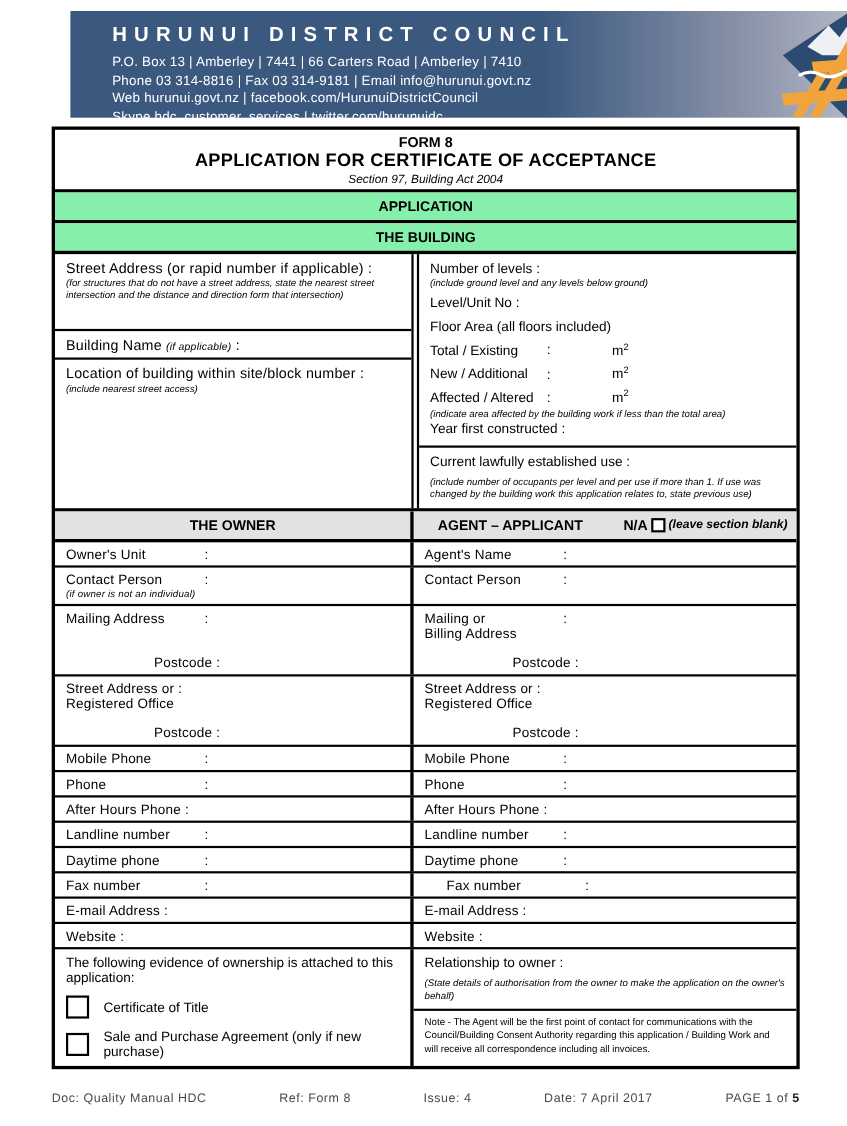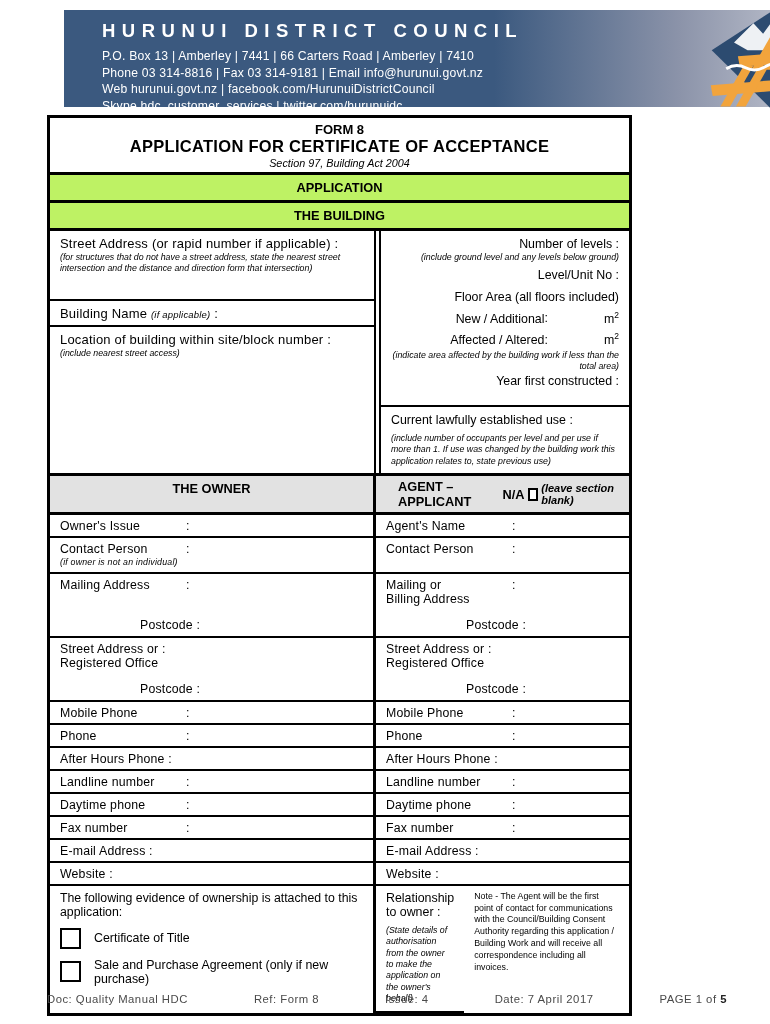--- a/index.html
+++ b/index.html
@@ -17,40 +17,40 @@
     position: absolute; left: 64px; top: 10px; width: 768px; height: 97px;
     background: linear-gradient(90deg, #3b597f 0%, #3b597f 56%, #8b93a9 80%, #c9ccd6 100%);
   }
   .band-text { padding: 10px 0 0 38px; color: #fff; }
   .band-title { font-size: 18.5px; font-weight: 700; letter-spacing: 6.5px; margin-bottom: 6px; white-space: nowrap; }
   .band-line { font-size: 12.2px; font-weight: 400; line-height: 16.6px; letter-spacing: .2px; white-space: nowrap; }
   .logo { position: absolute; right: 2px; top: -1px; }
 
   
   .formbox {
-    position: absolute; left: 47px; top: 115px; width: 585px;
+    position: absolute; left: 47px; top: 115px; width: 680px;
     border: 3px solid #000; background: #fff;
   }
   .titleblock { text-align: center; padding: 4px 0 3px; border-bottom: 3px solid #000; }
   .form-no { font-weight: 700; font-size: 13px; }
   .form-title { font-weight: 700; font-size: 16.5px; letter-spacing: .3px; }
   .form-sub { font-style: italic; font-size: 10.8px; margin-top: 1px; }
-  .sechdr { background: #bef264; text-align: center; font-weight: 700; font-size: 12.8px; padding: 5px 0; border-bottom: 3px solid #000; }
+  .sechdr { background: #86efac; text-align: center; font-weight: 700; font-size: 12.8px; padding: 5px 0; border-bottom: 3px solid #000; }
   .request { text-align: center; font-weight: 700; font-size: 12.3px; padding: 4px 0; border-bottom: 3px solid #000; }
 
   
   .building { display: flex; border-bottom: 3px solid #000; min-height: 230px; align-items: stretch; }
   .bleft { width: 326px; border-right: 2px solid #000; display: flex; flex-direction: column; }
   .bright { flex: 1; border-left: 2px solid #000; margin-left: 3px; display: flex; flex-direction: column; }
   .bcell { padding: 5px 10px 4px; border-bottom: 2px solid #000; }
   .bcell.last { border-bottom: none; flex: 1; }
   .blabel { font-size: 13px; letter-spacing: .2px; }
   .note { font-size: 8.8px; font-style: italic; line-height: 1.3; margin-top: 1px; }
   .inline-note { font-size: 9.5px; font-style: italic; }
-  .brc1 { padding: 6px 10px 4px; border-bottom: 2px solid #000; min-height: 176px; text-align: right; }
+  .brc1 { padding: 6px 10px 4px; border-bottom: 2px solid #000; min-height: 176px; }
   .brc2 { padding: 6px 10px; flex: 1; }
   .bline { font-size: 12.4px; }
   .mt5 { margin-top: 5px; } .mt8 { margin-top: 8px; } .mt3 { margin-top: 3px; } .mt1 { margin-top: 1px; } .mt6 { margin-top: 6px; }
   .frow { margin-top: 5px; font-size: 12.4px; }
   .flbl { display: inline-block; width: 106px; }
   .funit { margin-left: 56px; }
   sup { font-size: 8.5px; }
 
   
   .oahdr { display: flex; background: #e2e2e2; border-bottom: 3px solid #000; font-size: 12.8px; align-items: stretch; }
@@ -65,21 +65,21 @@
   .oacell.cl { width: 326px; border-right: 3px solid #000; }
   .oacell.cr { flex: 1; }
   .tab { display: inline-block; width: 126px; }
   .pc { margin-top: auto; margin-left: 80px; padding-bottom: 1px; }
 
   .evrow { display: flex; min-height: 90px; align-items: stretch; }
   .evleft { width: 326px; border-right: 3px solid #000; padding: 5px 10px 6px; font-size: 12.3px; }
   .cbrow { display: flex; align-items: center; margin-top: 9px; }
   .cb { width: 21px; height: 21px; border: 2px solid #000; margin-right: 13px; flex: none; background: #fff; }
   .cblabel { font-size: 12.4px; }
-  .evright { flex: 1; display: flex; }
+  .evright { flex: 1; display: flex; flex-direction: column; }
   .rel { padding: 5px 10px 6px; border-bottom: 2px solid #000; }
   .rel-label { font-size: 12.4px; }
   .agent-note { padding: 5px 10px 4px; font-size: 8.8px; line-height: 1.35; }
 
   
   .pagefooter {
     position: absolute; left: 47px; right: 43px; top: 993px;
     display: flex; justify-content: space-between;
     font-size: 11.3px; color: #4a4a4a; letter-spacing: .5px;
   }
@@ -142,20 +142,23 @@
         <div class="note">(include nearest street access)</div>
       </div>
     </div>
     <div class="bright">
       <div class="brc1">
         <div class="bline">Number of levels  :</div>
         <div class="note">(include ground level and any levels below ground)</div>
         <div class="bline mt5">Level/Unit No  :</div>
         <div class="bline mt8">Floor Area (all floors included)</div>
         <div class="frow">
+          <span class="flbl">Total / Existing</span><span>:</span><span class="funit"><span>m</span><sup>2</sup></span>
+        </div>
+        <div class="frow">
           <span class="flbl">New / Additional</span><span>:</span><span class="funit"><span>m</span><sup>2</sup></span>
         </div>
         <div class="frow">
           <span class="flbl">Affected / Altered</span><span>:</span><span class="funit"><span>m</span><sup>2</sup></span>
         </div>
         <div class="note mt3">(indicate area affected by the building work if less than the total area)</div>
         <div class="bline mt1">Year first constructed :</div>
       </div>
       <div class="brc2">
         <div class="bline">Current lawfully established use :</div>
@@ -172,21 +175,21 @@
         <span>N/A</span>
         <span class="nabox"></span>
         <span class="nanote">(leave section blank)</span>
       </span>
     </div>
   </div>
 
   <div>
       <div class="oarow" style="min-height: 23px;">
         <div class="oacell cl">
-          <div><span class="tab">Owner's Issue</span><span>:</span></div>
+          <div><span class="tab">Owner's Unit</span><span>:</span></div>
         </div>
         <div class="oacell cr">
           <div><span class="tab">Agent's Name</span><span>:</span></div>
         </div>
       </div>
       <div class="oarow" style="min-height: 30px;">
         <div class="oacell cl">
           <div><span class="tab">Contact Person</span><span>:</span></div>
           <div class="note">(if owner is not an individual)</div>
         </div>
@@ -250,21 +253,21 @@
         </div>
       </div>
       <div class="oarow" style="min-height: 22px;">
         <div class="oacell cl">
           <div><span class="tab">Daytime phone</span><span>:</span></div>
         </div>
         <div class="oacell cr">
           <div><span class="tab">Daytime phone</span><span>:</span></div>
         </div>
       </div>
-      <div class="oarow" style="min-height: 22px;">
+      <div class="oarow" style="min-height: 22px; gap: 20px;">
         <div class="oacell cl">
           <div><span class="tab">Fax number</span><span>:</span></div>
         </div>
         <div class="oacell cr">
           <div><span class="tab">Fax number</span><span>:</span></div>
         </div>
       </div>
       <div class="oarow" style="min-height: 22px;">
         <div class="oacell cl">
           <div><span>E-mail Address </span><span>:</span></div>

